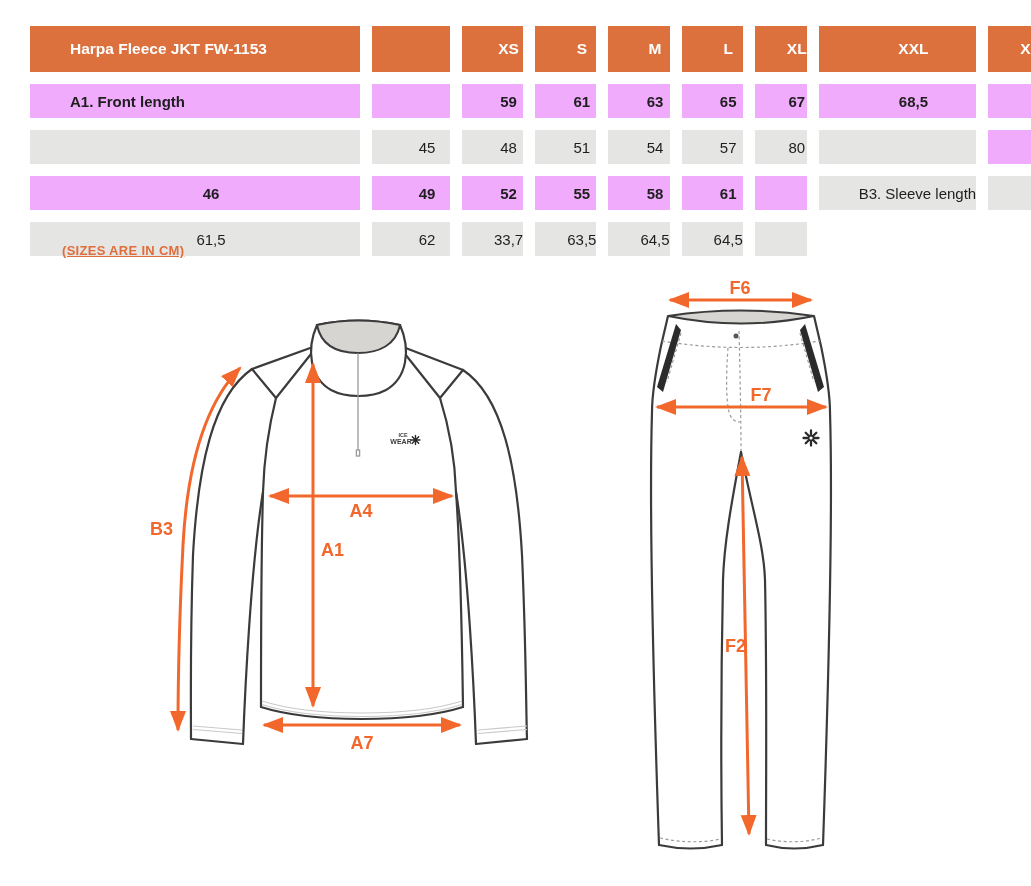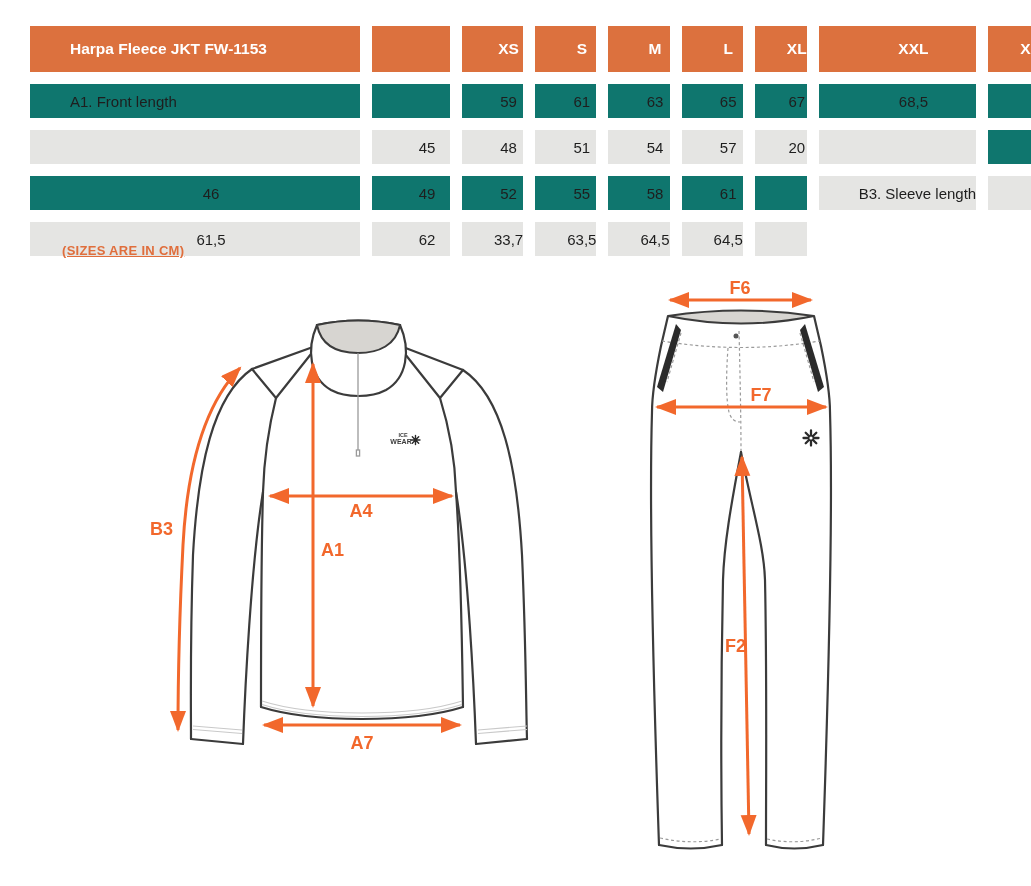--- a/index.html
+++ b/index.html
@@ -7,21 +7,21 @@
         font-family:"Liberation Sans",sans-serif;overflow:hidden;}
 
   
   .size-table{position:absolute;left:30px;top:26px;width:978px;
               display:grid;grid-template-columns:330px 78px repeat(7,1fr);
               grid-template-rows:46px repeat(4,34px);gap:12px;}
   .cell{display:flex;align-items:center;justify-content:center;
         font-size:15px;color:#1e1e1e;white-space:nowrap;padding-left:32px;}
   .cell.label{justify-content:flex-start;padding-left:40px;}
   .cell.head{background:#DC713E;color:#ffffff;font-weight:bold;font-size:15.5px;}
-  .cell.dark{background:#0f766e;}
+  .cell.dark{background:#f0abfc;font-weight:bold;}
   .cell.light{background:#E5E5E3;}
 
   
   .note{position:absolute;left:62px;top:243px;font-size:13px;font-weight:bold;
         color:#E06E3C;letter-spacing:.3px;text-decoration:underline;}
 
   
   .drawings{position:absolute;left:0;top:270px;}
   .outline{fill:none;stroke:#3b3b3b;stroke-width:2.2;stroke-linecap:round;stroke-linejoin:round;}
   .fill-white{fill:#ffffff;stroke:#3b3b3b;stroke-width:2.2;}
@@ -61,21 +61,21 @@
     <div class="cell dark">67</div>
     <div class="cell dark">68,5</div>
     <div class="cell dark"></div>
 
     <div class="cell light"></div>
     <div class="cell light">45</div>
     <div class="cell light">48</div>
     <div class="cell light">51</div>
     <div class="cell light">54</div>
     <div class="cell light">57</div>
-    <div class="cell light">20</div>
+    <div class="cell light">80</div>
     <div class="cell light"></div>
 
     <div class="cell dark"></div>
     <div class="cell dark">46</div>
     <div class="cell dark">49</div>
     <div class="cell dark">52</div>
     <div class="cell dark">55</div>
     <div class="cell dark">58</div>
     <div class="cell dark">61</div>
     <div class="cell dark"></div>

